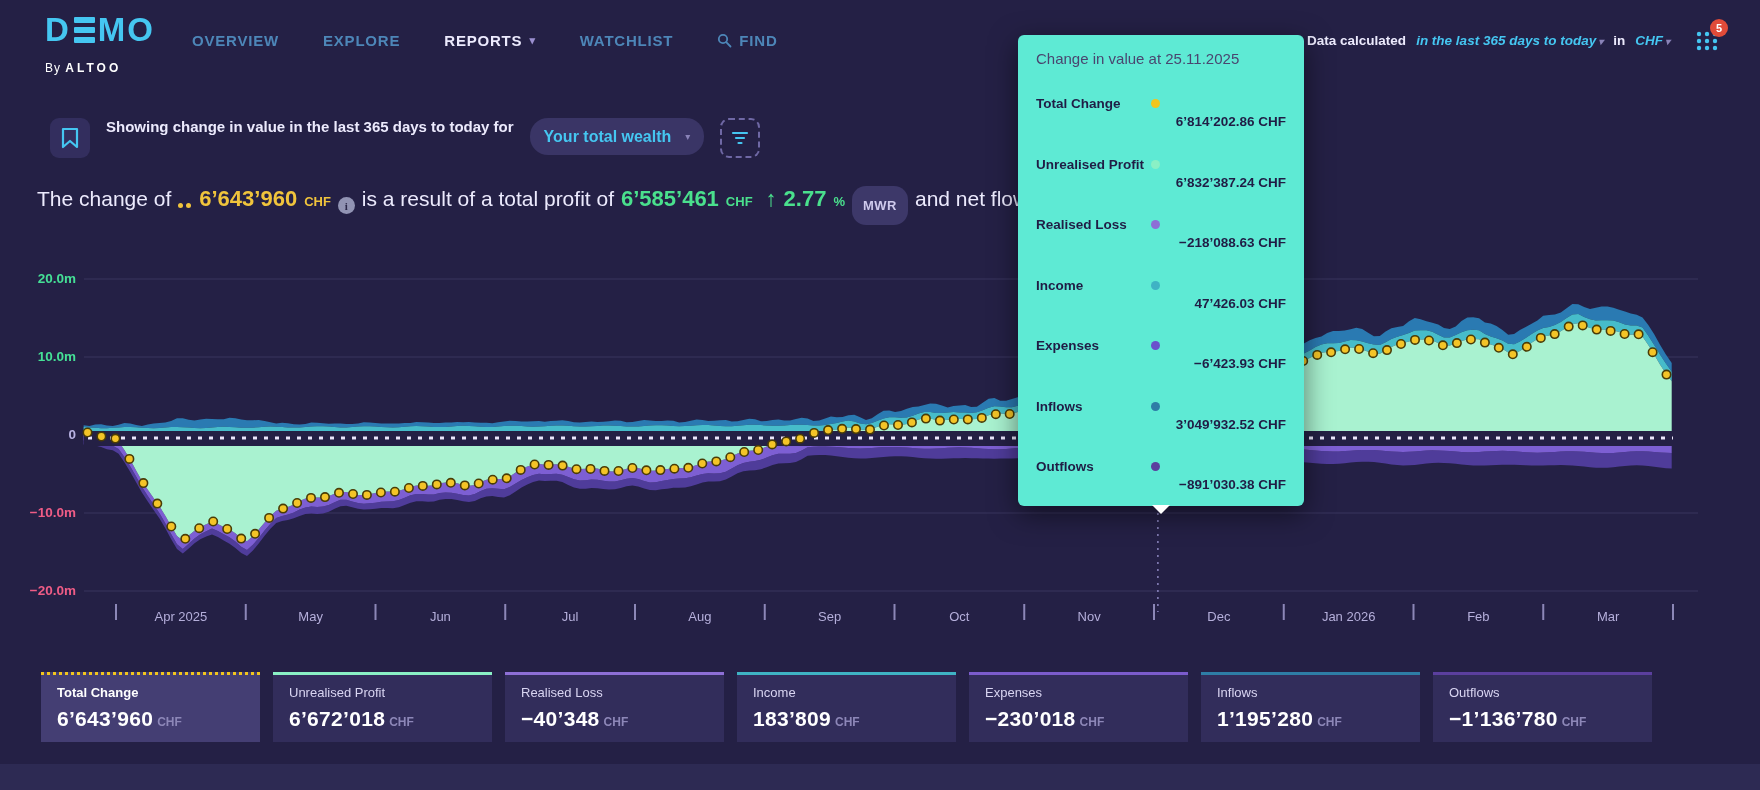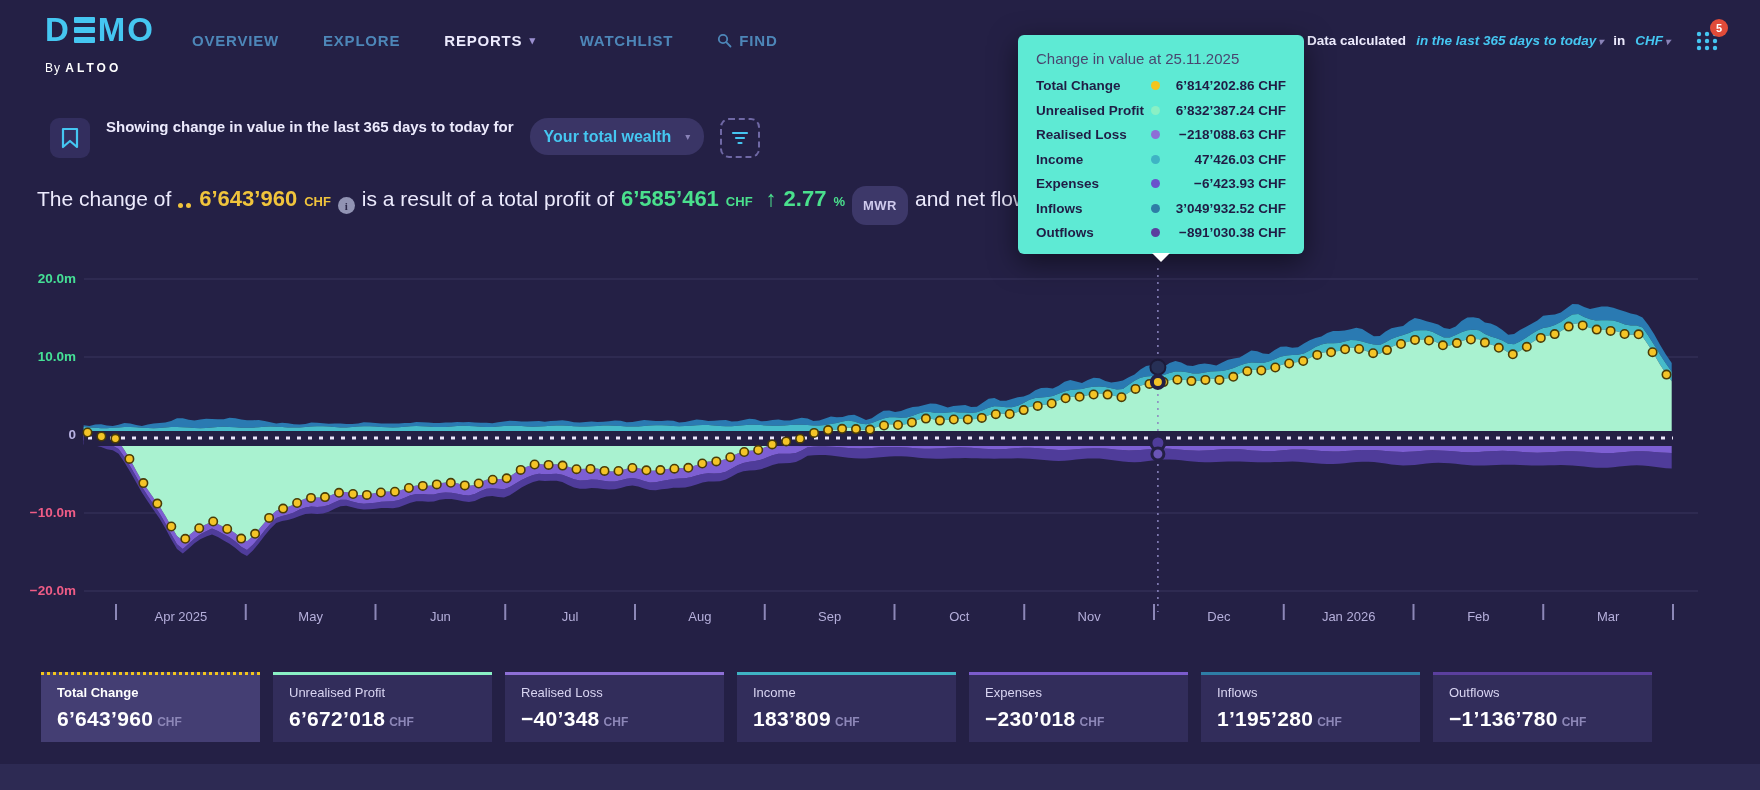--- a/index.html
+++ b/index.html
@@ -49,21 +49,21 @@
   #chart { position:absolute; left:0; top:230px; }
 
   
   .tooltip { position:absolute; left:1018px; top:35px; width:286px; background:#5eead4; border-radius:6px; padding:15px 18px 14px 18px; z-index:60; box-shadow:0 8px 28px rgba(0,0,0,0.5); }
   .tooltip:after { content:""; position:absolute; left:134px; bottom:-8px; width:0; height:0; border-left:9px solid transparent; border-right:9px solid transparent; border-top:9px solid #ffffff; }
   .tt-title { color:#4a4670; font-size:15px; margin-bottom:11px; }
   .tt-row { display:flex; align-items:center; margin-bottom:9.5px; }
   .tt-row:last-child { margin-bottom:0; }
   .tt-label { flex:1; color:#201d45; font-weight:700; font-size:13.5px; }
   .tt-dot { width:9px; height:9px; border-radius:50%; margin-right:8px; }
-  .tt-val { width:118px; text-align:right; color:#201d45; font-weight:700; font-size:13.5px; }
+  .tt-val { width:118px; text-align:right; color:#201d45; font-weight:700; font-size:13.5px;margin-top:36px; }
 
   
   .cards { position:absolute; left:41px; top:672px; display:flex; gap:13px; }
   .card { width:219px; height:70px; background:#322d5b; padding:10px 16px; cursor:pointer; }
   .card.selected { background:#443e73; }
   .card-label { font-size:13px; color:#d9d5f2; margin-bottom:7px; }
   .card.selected .card-label { color:#ffffff; font-weight:700; }
   .card-value { font-size:21px; font-weight:700; color:#ffffff; letter-spacing:0.3px; }
   .card-cur { font-size:12px; font-weight:700; color:#8d87b8; margin-left:4px; }
 

